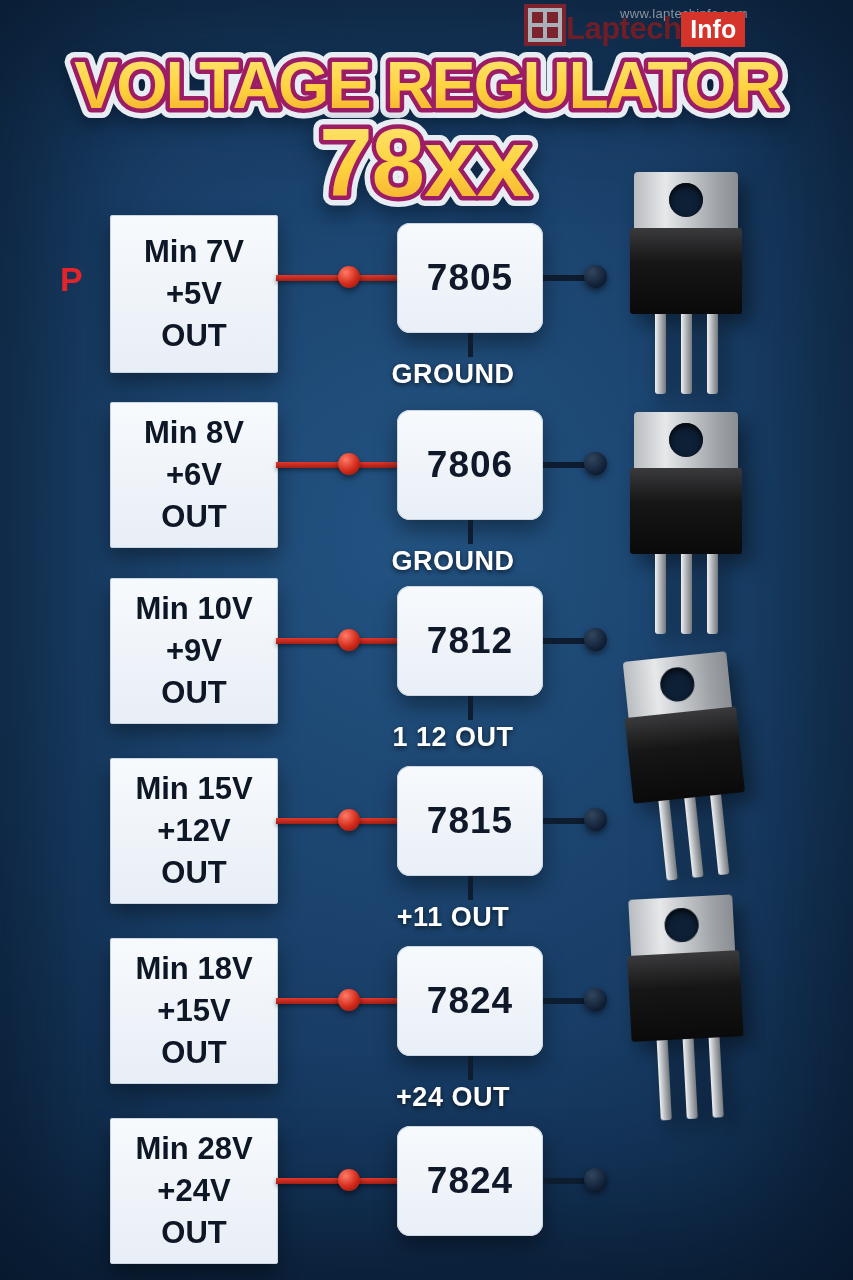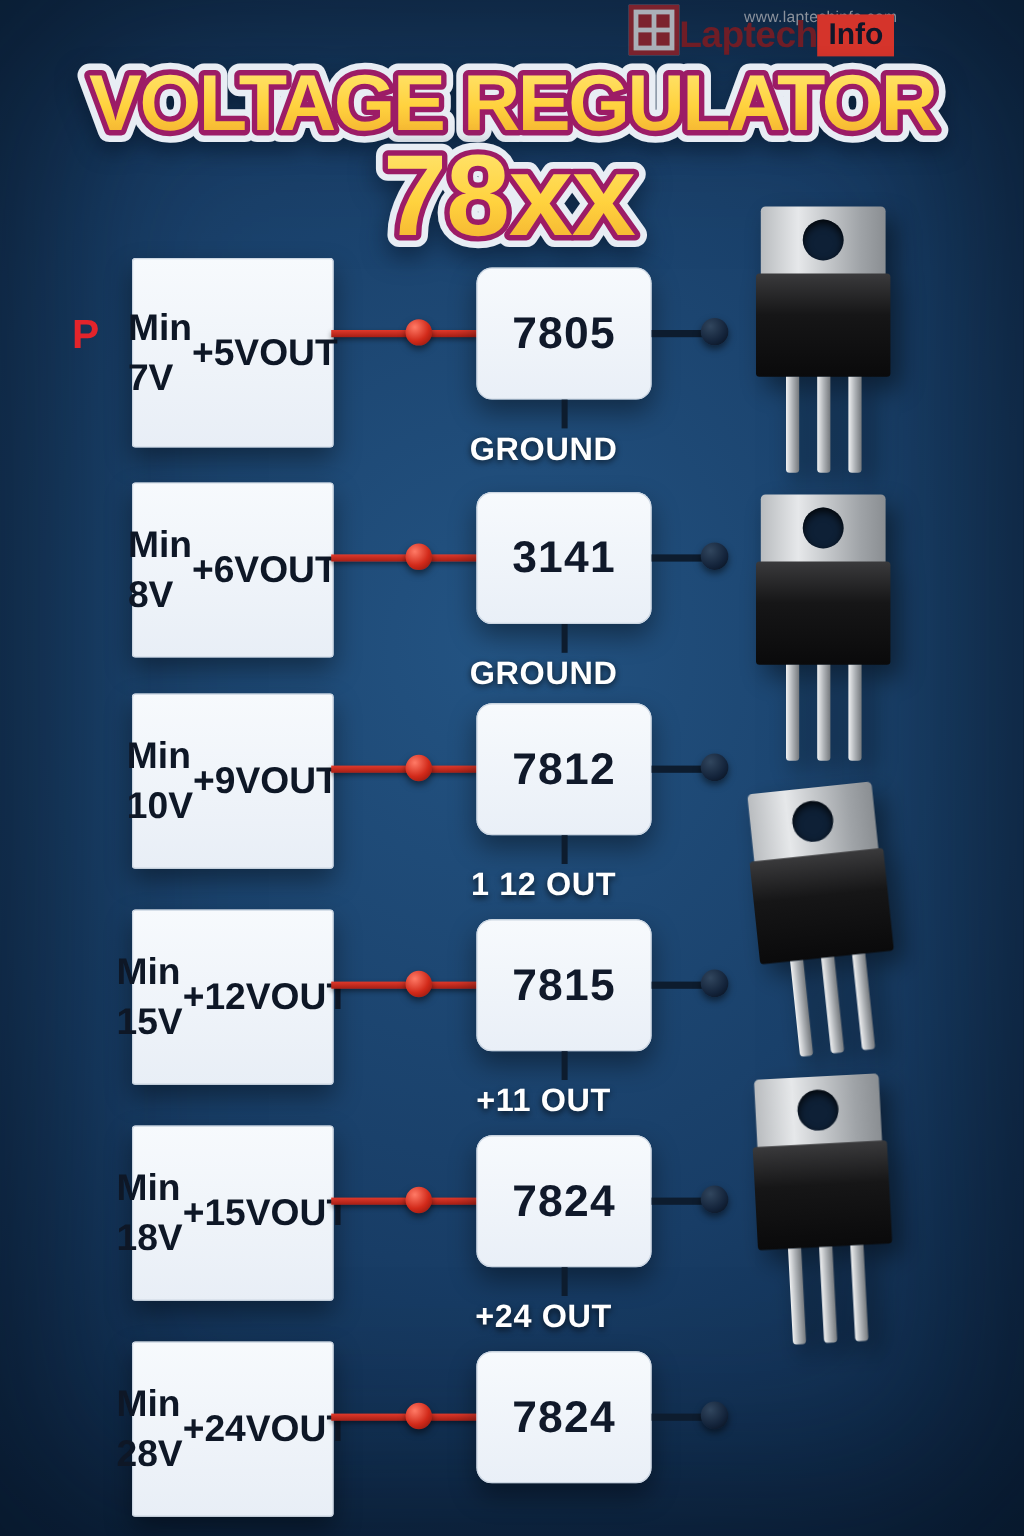--- a/index.html
+++ b/index.html
@@ -8,36 +8,36 @@
   .stage{position:absolute;top:0;left:0;width:853px;height:1280px;overflow:hidden;
     background:radial-gradient(ellipse 120% 90% at 48% 42%, #235382 0%, #183d66 45%, #0d2543 78%, #081a31 100%);
     box-shadow:inset 0 0 150px 45px rgba(3,12,24,.55)}
   
   .watermark{position:absolute;top:6px;left:620px;font-size:13px;color:#8b929c;letter-spacing:.3px}
   .brand{position:absolute;top:3px;left:524px;display:flex;align-items:center;gap:0}
   .brand-icon{width:42px;height:42px;border:4px solid #7c232e;background:#aab0b8;
     display:grid;grid-template-columns:1fr 1fr;grid-template-rows:1fr 1fr;gap:4px;padding:4px}
   .brand-icon span{background:#7c232e}
   .brand-name{font-size:31px;font-weight:bold;color:#6f1d26;letter-spacing:-.5px;margin-top:8px}
-  .brand-suffix{background:#d5342b;color:#0f172a;font-weight:bold;font-size:25px;padding:3px 9px;margin-top:8px}
+  .brand-suffix{background:#d5342b;color:#ffffff;font-weight:bold;font-size:25px;padding:3px 9px;margin-top:8px}
   .title-svg{position:absolute;top:28px;left:0;filter:drop-shadow(0 7px 9px rgba(5,20,40,.6))}
   .subtitle-svg{position:absolute;top:98px;left:0;filter:drop-shadow(0 8px 10px rgba(5,20,40,.6))}
   .t-outer{font-family:"Liberation Sans",sans-serif;font-weight:bold;text-anchor:middle;
     fill:#ffd23e;stroke:#e8edf4;stroke-width:20px;paint-order:stroke;stroke-linejoin:round}
   .t-main{font-family:"Liberation Sans",sans-serif;font-weight:bold;text-anchor:middle;
     stroke:#9c1c66;stroke-width:9px;paint-order:stroke;stroke-linejoin:round}
   .ts1{font-size:66px;letter-spacing:-2px}
   .ts2{font-size:96px;letter-spacing:-1px}
   .p-label{position:absolute;left:60px;top:260px;font-size:34px;font-weight:bold;color:#e3242b}
   
   .row{position:absolute;left:0;width:853px;height:200px}
   .vbox{position:absolute;left:110px;top:0;width:168px;height:146px;
     background:linear-gradient(180deg,#f7fafd,#e8eef6);border-radius:3px;
     box-shadow:0 10px 22px rgba(0,0,0,.4), inset 0 0 0 1px #ccd6e2;
-    display:flex;flex-direction:row;align-items:center;justify-content:center;
+    display:flex;flex-direction:column;align-items:center;justify-content:center;
     color:#0e1726;font-weight:bold;font-size:31px;line-height:42px;}
   .vbox.tall{height:158px}
   .chipbox{position:absolute;left:397px;top:8px;width:146px;height:110px;
     background:linear-gradient(180deg,#f7fafd,#e9eff7);border-radius:13px;
     box-shadow:0 10px 22px rgba(0,0,0,.4), inset 0 0 0 1px #ccd6e2;
     display:flex;align-items:center;justify-content:center;
     font-size:37px;font-weight:bold;color:#10192a;letter-spacing:1px}
   .wire-red{position:absolute;left:276px;top:60px;width:122px;height:6px;
     background:linear-gradient(180deg,#e0392b,#a61e14);box-shadow:0 2px 4px rgba(0,0,0,.45)}
   .dot-red{position:absolute;left:338px;top:51px;width:22px;height:22px;border-radius:50%;
@@ -125,21 +125,21 @@
 
   <div class="row" style="top:402px">
     <div class="vbox">
       <span>Min 8V</span>
       <span>+6V</span>
       <span>OUT</span>
     </div>
     <div class="wire-red"></div>
     <div class="dot-red"></div>
     <div class="chipbox">
-        <span>3141</span>
+        <span>7806</span>
       </div>
     <div class="wire-dark"></div>
     <div class="dot-dark"></div>
     <div class="stub"></div>
     <div class="pinlabel">GROUND</div>
   </div>
 
   <div class="row" style="top:578px">
     <div class="vbox">
       <span>Min 10V</span>

